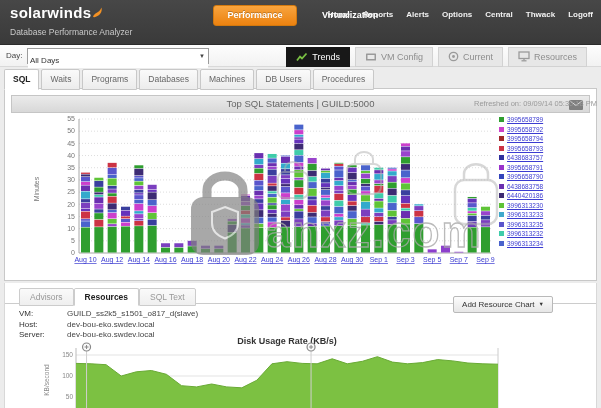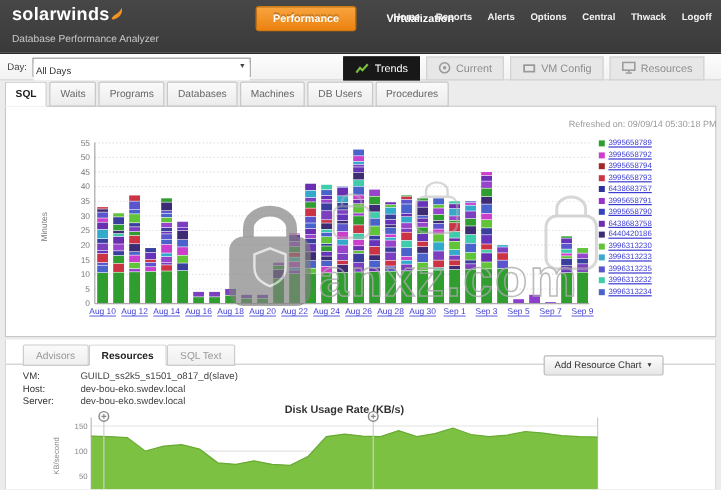--- a/index.html
+++ b/index.html
@@ -117,35 +117,35 @@
         <div class="view-btn active">
           <span class="vicon">
             <svg width="12" height="10" viewBox="0 0 12 10">
               <polyline points="1,8.5 4,4.5 6,6.5 10.5,1.5" fill="none" stroke="#7ac143" stroke-width="1.8"></polyline>
             </svg>
           </span>
           <span>Trends</span>
         </div>
         <div class="view-btn">
           <span class="vicon">
+            <svg width="12" height="10" viewBox="0 0 12 10">
+              <rect x="1" y="1.5" width="10" height="7" rx="0.5" fill="#9a9a9a"></rect>
+              <rect x="2.5" y="3" width="7" height="4" fill="#e9e9e9"></rect>
+            </svg>
+          </span>
+          <span>VM Config</span>
+        </div>
+        <div class="view-btn">
+          <span class="vicon">
             <svg width="11" height="11" viewBox="0 0 11 11">
               <circle cx="5.5" cy="5.5" r="4.2" fill="none" stroke="#9a9a9a" stroke-width="1.3"></circle>
               <circle cx="5.5" cy="5.5" r="1.4" fill="#9a9a9a"></circle>
             </svg>
           </span>
           <span>Current</span>
-        </div>
-        <div class="view-btn">
-          <span class="vicon">
-            <svg width="12" height="10" viewBox="0 0 12 10">
-              <rect x="1" y="1.5" width="10" height="7" rx="0.5" fill="#9a9a9a"></rect>
-              <rect x="2.5" y="3" width="7" height="4" fill="#e9e9e9"></rect>
-            </svg>
-          </span>
-          <span>VM Config</span>
         </div>
         <div class="view-btn">
           <span class="vicon">
             <svg width="12" height="11" viewBox="0 0 12 11">
               <rect x="1" y="1" width="10" height="6.5" fill="none" stroke="#9a9a9a" stroke-width="1.3"></rect>
               <line x1="6" y1="7.5" x2="6" y2="9.3" stroke="#9a9a9a" stroke-width="1.3"></line>
               <line x1="3.5" y1="9.8" x2="8.5" y2="9.8" stroke="#9a9a9a" stroke-width="1.3"></line>
             </svg>
           </span>
           <span>Resources</span>
@@ -555,20 +555,29 @@
         </g>
         <g>
           <rect x="475.99" y="138.11638327989388" width="9" height="25.383616720106115" fill="#2f9e2f"></rect>
           <rect x="475.99" y="131.10939525775612" width="9" height="6.506988022137772" fill="#7b3fbf"></rect>
           <rect x="475.99" y="126.6050660087236" width="9" height="4.004329249032519" fill="#3a3f9e"></rect>
           <rect x="475.99" y="122.22955750984902" width="9" height="3.875508498874578" fill="#9944cc"></rect>
           <rect x="475.99" y="117.7090909090909" width="9" height="4.020466600758109" fill="#5fc437"></rect>
         </g>
         <text x="480.49" y="173" text-anchor="middle" font-size="7" fill="#3b3bd1" text-decoration="underline">Sep 9</text>
       </svg>
+    <div id="chart-titlebar">
+      <span>Top SQL Statements | GUILD:5000</span>
+      <span id="mail-btn">
+        <svg width="14" height="10" viewBox="0 0 14 10">
+          <rect x="0" y="0" width="14" height="10" rx="1" fill="#7f7f7f"></rect>
+          <path d="M0.5,0.5 L7,5.5 L13.5,0.5" fill="none" stroke="#dcdcdc" stroke-width="1"></path>
+        </svg>
+      </span>
+    </div>
     <ul id="legend">
         <li>
           <span class="sw" style="background: rgb(47, 158, 47);"></span>
           <a>3995658789</a>
         </li>
         <li>
           <span class="sw" style="background: rgb(204, 63, 204);"></span>
           <a>3995658792</a>
         </li>
         <li>

